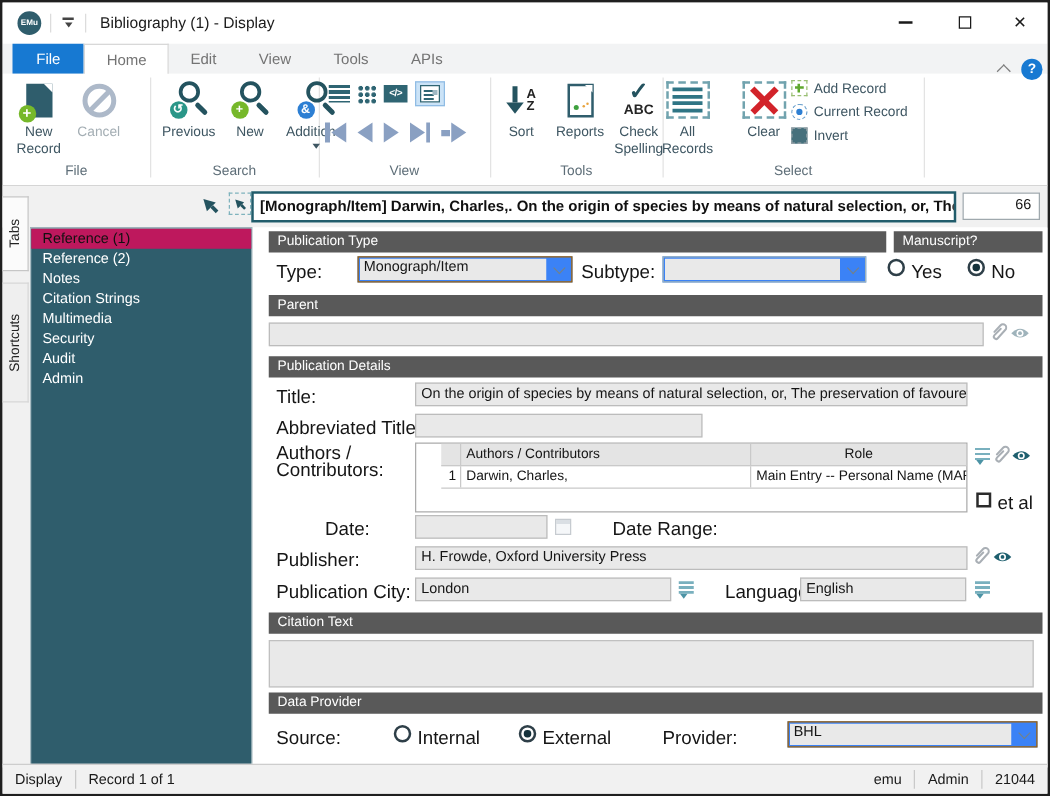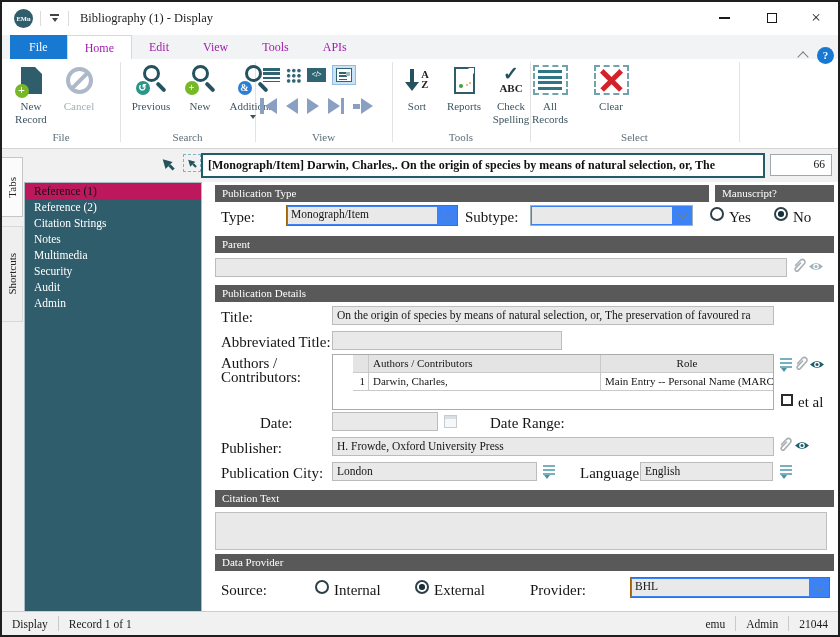--- a/index.html
+++ b/index.html
@@ -1,35 +1,35 @@
 <!DOCTYPE html>
 <html><head>
 <meta charset="utf-8">
 <style>
   * { box-sizing: border-box; margin: 0; padding: 0; }
   html,body { background:#cfcfcf; }
   body { font-family:"Liberation Sans", sans-serif; }
-  #win { position:relative; width:840px; height:637px; background:#fff; border:2px solid #1f1f1f; overflow:hidden; margin:0 auto;font-family:Liberation Serif, serif; }
+  #win { position:relative; width:840px; height:637px; background:#fff; border:2px solid #1f1f1f; overflow:hidden; margin:0 auto; }
 
   
   #titlebar { position:absolute; top:0; left:0; right:0; height:33px; background:#fff; }
   .logo { position:absolute; left:12px; top:7px; width:19px; height:19px; border-radius:50%; background:#2F5D6C; color:#fff; font-size:6.5px; font-weight:bold; text-align:center; line-height:19px; }
   .tsep { position:absolute; top:9px; width:1px; height:15px; background:#dcdcdc; }
   .qat { position:absolute; left:48px; top:12px; display:flex; flex-direction:column; align-items:center; gap:2px; }
   .qat-line { width:9px; height:1.5px; background:#444; }
   .qat-tri { width:0; height:0; border-left:3.5px solid transparent; border-right:3.5px solid transparent; border-top:4px solid #444; }
   #wintitle { position:absolute; left:78px; top:0; height:33px; line-height:33px; font-size:12.5px; color:#1c1c1c; }
   .wbtn { position:absolute; top:0; width:44px; height:32px; display:flex; align-items:center; justify-content:center; }
   .min-glyph { width:11px; height:1.6px; background:#1a1a1a; }
   .max-glyph { width:10px; height:10px; border:1.4px solid #1a1a1a; }
   .close-glyph { font-size:17px; color:#1a1a1a; line-height:16px; }
 
   
   #tabrow { position:absolute; top:33px; left:0; right:0; height:24px; background:#F2F3F4; display:flex; align-items:stretch; padding-left:8px; }
-  .rtab { padding:12px 17px; font-size:12px; color:#a21caf; display:flex; align-items:center; }
+  .rtab { padding:12px 17px; font-size:12px; color:#737373; display:flex; align-items:center; }
   .rtab.file { background:#1779D2; color:#fff; padding:0 19px; }
   .rtab.active { background:#fff; border:1px solid #D8D8D8; border-bottom:none; }
 
   
   #ribbon { position:absolute; top:57px; left:0; right:0; height:90px; background:#fff; border-bottom:1px solid #D5D5D5; }
   .gsep { position:absolute; top:3px; height:80px; width:1px; background:#E3E3E3; }
   .glabel { position:absolute; top:72px; font-size:11px; color:#5E6E78; text-align:center; }
   .rbtn { position:absolute; top:3px; display:flex; flex-direction:column; align-items:center; }
   .rbtn .ic { height:36px; display:flex; align-items:center; justify-content:center; }
   .rbtn .lb { font-size:11px; color:#3E5662; line-height:13px; text-align:center; margin-top:2px; }
@@ -313,20 +313,36 @@
           </div>
         </div>
       <div class="lb">All Records</div>
     </div>
     <div class="rbtn" style="left:589px;width:40px;">
       <div class="ic">
           <div class="clear-ic"></div>
         </div>
       <div class="lb">Clear</div>
     </div>
+    <div class="selstack">
+      <div class="srow">
+        <div class="addrec-ic"></div>
+        <span>Add Record</span>
+      </div>
+      <div class="srow">
+        <div class="cur-ic">
+            <div class="cur-dot"></div>
+          </div>
+        <span>Current Record</span>
+      </div>
+      <div class="srow">
+        <div class="inv-ic"></div>
+        <span>Invert</span>
+      </div>
+    </div>
     <div class="glabel" style="left:528px;width:209px;">Select</div>
 
     <div class="chevup" style="left:797px;top:-6px;"></div>
     <div class="help" style="left:815px;top:-12px;">?</div>
   </div>
 
   <div id="recstrip">
     <div style="position:absolute;left:161px;top:8px;">
         <div class="cursor-ic">
           <div class="cur-tri"></div>
@@ -347,22 +363,22 @@
   <div class="vtab" id="vtab-tabs">
       <span>Tabs</span>
     </div>
   <div class="vtab" id="vtab-shortcuts">
       <span>Shortcuts</span>
     </div>
 
   <div id="sidebar">
     <div class="sbitem sel">Reference (1)</div>
     <div class="sbitem">Reference (2)</div>
+    <div class="sbitem">Notes</div>
     <div class="sbitem">Citation Strings</div>
-    <div class="sbitem">Notes</div>
     <div class="sbitem">Multimedia</div>
     <div class="sbitem">Security</div>
     <div class="sbitem">Audit</div>
     <div class="sbitem">Admin</div>
   </div>
 
   <div id="mainbg">
 
     <div class="sech" style="left:13px;top:3px;width:494px;">Publication Type</div>
     <div class="sech" style="left:513px;top:3px;width:119px;">Manuscript?</div>

